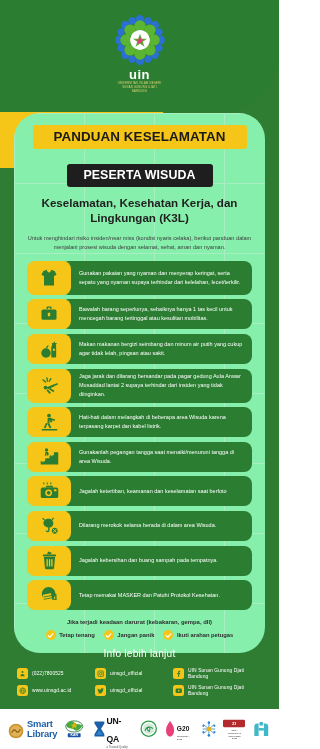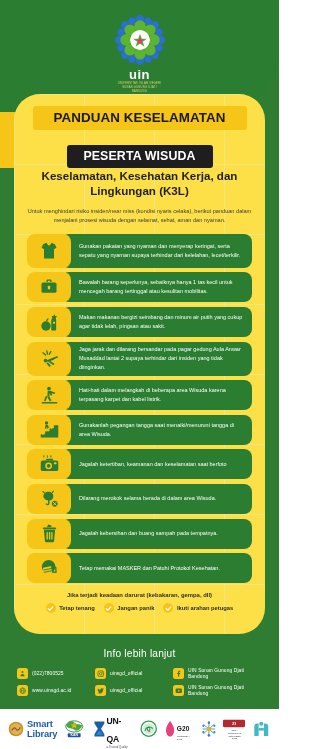--- a/index.html
+++ b/index.html
@@ -63,24 +63,24 @@
     line-height: 1.45;
     letter-spacing: .3px;
     color: #f0d97a;
     text-transform: uppercase;
     white-space: pre-line;
   }
 
   
   .card {
     position: absolute;
-    left: 14px; top: 94px;
+    left: 14px; top: 113px;
     width: 251px;
     height: 540px;
-    background: #fde047;
+    background: #86efac;
     border-radius: 26px;
     z-index: 5;
   }
   .card-grid {
     position: absolute; inset: 0;
     border-radius: 26px;
     overflow: hidden;
     opacity: .35;
     background-image:
       linear-gradient(to right, #e8eef0 1px, transparent 1px),
@@ -112,21 +112,21 @@
     font-size: 12.4px;
     font-weight: 800;
     letter-spacing: .1px;
     text-align: center;
     padding: 4px 0 5px;
     border-radius: 3px;
     width: 146px;
   }
   .title-c {
     display: block;
-    margin: 0 auto 0;
+    margin: 8px auto 0;
     width: 216px;
     color: #1f1f1f;
     font-size: 11.6px;
     font-weight: 800;
     line-height: 1.32;
     text-align: center;
   }
   .intro {
     display: block;
     margin: 8px auto 0;
@@ -245,21 +245,21 @@
     left: 0; bottom: 0;
     width: 279px; height: 40px;
     background: #ffffff;
     z-index: 7;
     display: flex;
     align-items: center;
     justify-content: center;
     gap: 7px;
     padding: 0 8px;
   }
-  .smartlib { display: flex; align-items: center; gap: 3px; }
+  .smartlib { display: flex; align-items: flex-end; gap: 3px; }
   .smartlib-text {
     color: #1c5fa8;
     font-size: 9.4px;
     font-weight: 800;
     line-height: 1.02;
     white-space: pre-line;
     letter-spacing: -.2px;
   }
   .unqa-text {
     color: #111111;

